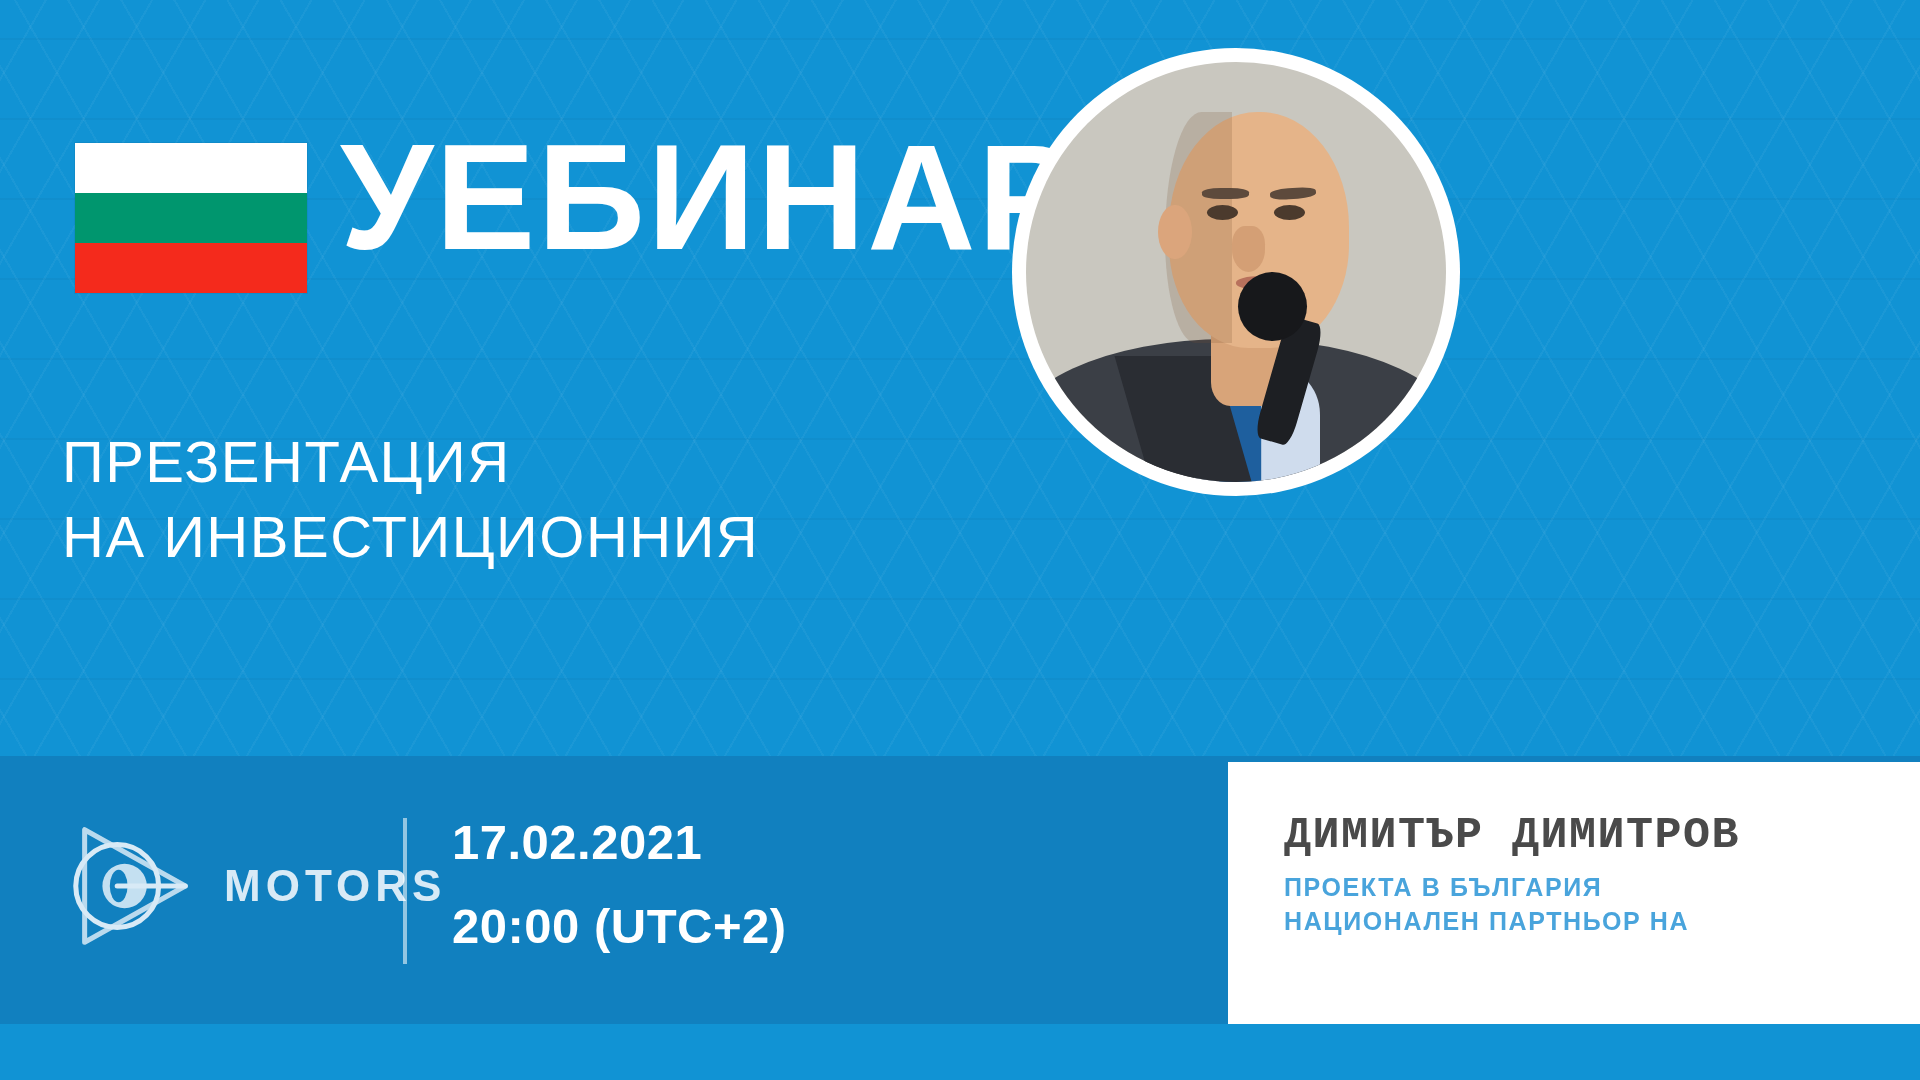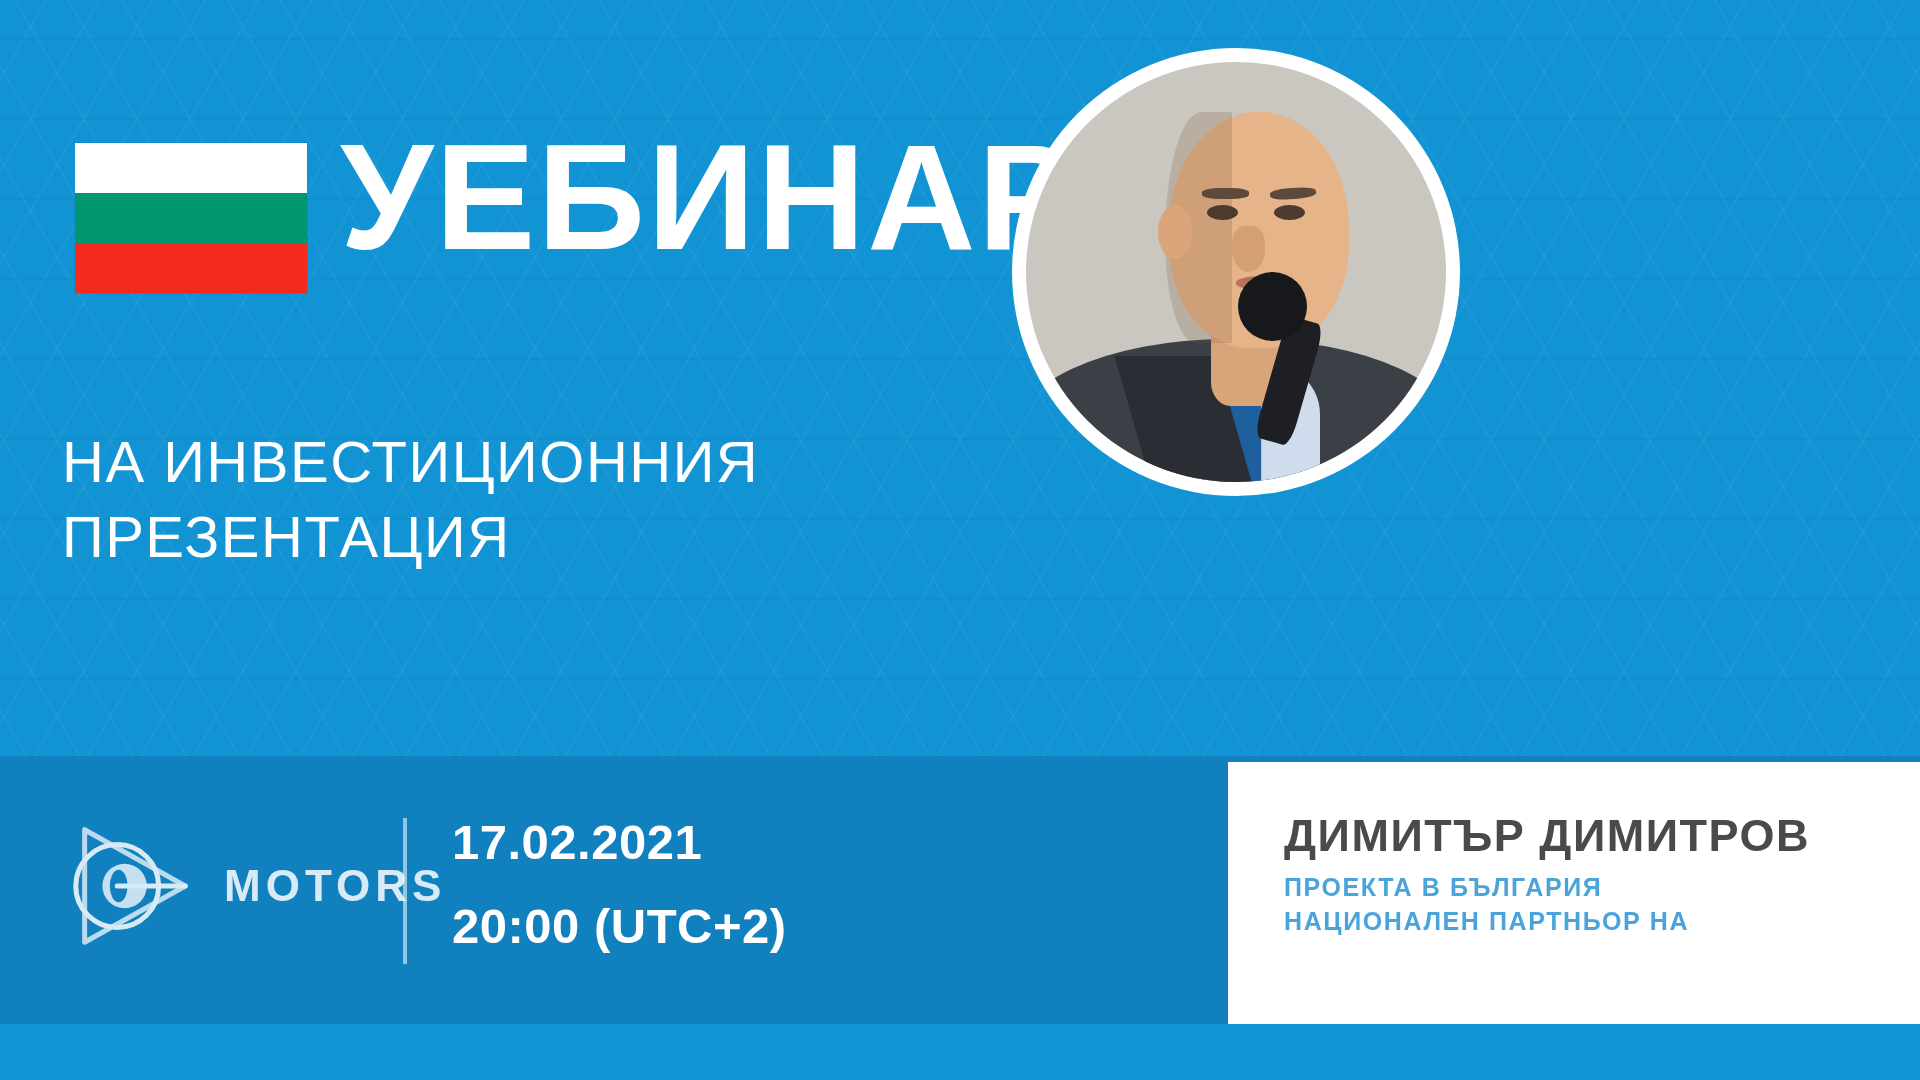--- a/index.html
+++ b/index.html
@@ -317,20 +317,21 @@
   }
   .speaker-name {
     position: absolute;
     left: 56px;
     top: 48px;
     color: #4a4a4a;
     font-size: 45px;
     font-weight: bold;
     letter-spacing: 1.5px;
     white-space: nowrap;
+    font-family: Liberation Mono, monospace;
   }
   .speaker-role {
     position: absolute;
     left: 56px;
     top: 108px;
     color: #49a4dc;
     font-size: 25px;
     line-height: 34px;
     font-weight: bold;
     letter-spacing: 1.6px;
@@ -348,22 +349,22 @@
 
     <div class="flag">
       <div class="stripe white"></div>
       <div class="stripe green"></div>
       <div class="stripe red"></div>
     </div>
 
     <div class="headline">УЕБИНАР</div>
 
     <div class="subtitle">
+      <span class="line">ПРЕЗЕНТАЦИЯ</span>
       <span class="line">НА ИНВЕСТИЦИОННИЯ</span>
-      <span class="line">ПРЕЗЕНТАЦИЯ</span>
     </div>
 
     <div class="portrait">
       <div class="portrait-inner">
         <div class="suit"></div>
         <div class="shirt"></div>
         <div class="tie"></div>
         <div class="suit-lapel-l"></div>
         <div class="neck"></div>
         <div class="head"></div>

